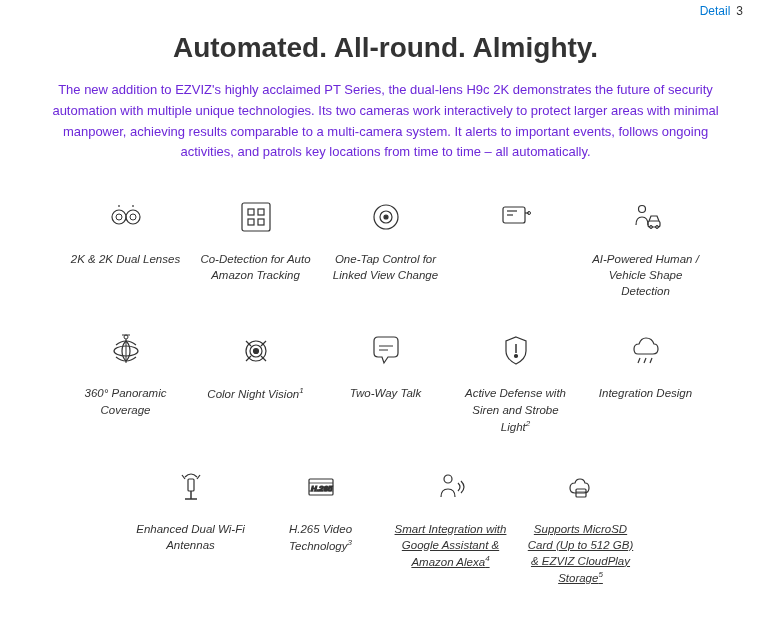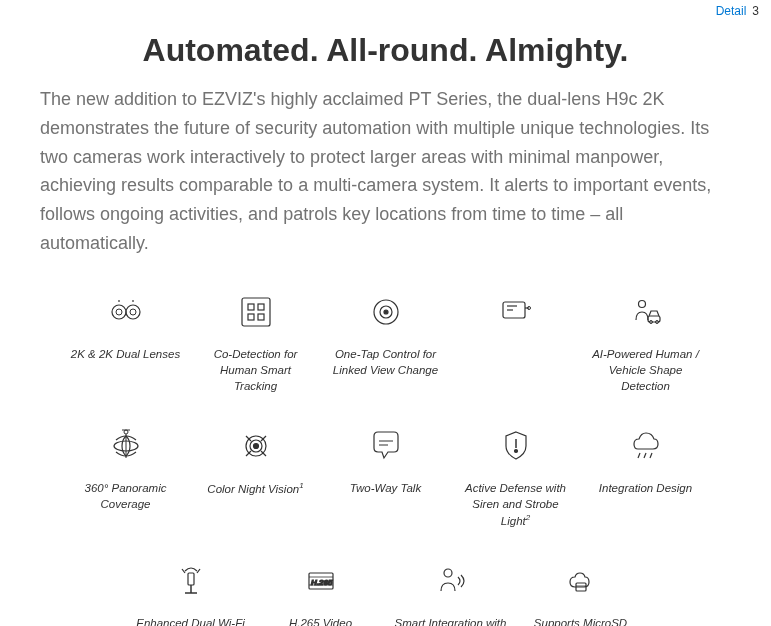--- a/index.html
+++ b/index.html
@@ -7,45 +7,46 @@
       font-family: Arial, sans-serif;
       background: #fff;
       color: #333;
       width: 771px;
       min-height: 626px;
       overflow-x: hidden;
     }
     .top-bar {
       display: flex;
       justify-content: flex-end;
-      padding: 4px 12px;
+      padding: 4px 28px;
     }
     .top-bar a {
       color: #0078d4;
       font-size: 12px;
       text-decoration: none;
     }
     .page-num {
       font-size: 12px;
       color: #333;
       margin-left: 6px;
     }
     .main-content {
       padding: 10px 40px 20px 40px;
     }
     .headline {
       text-align: center;
-      font-size: 32px;
+      font-size: 28px;
       font-weight: bold;
       margin-bottom: 16px;
     }
     .description {
-      font-size: 18px;
+      text-align: center;
+      font-size: 13px;
       line-height: 1.6;
-      color: #737373;
+      color: #6d28d9;
       margin-bottom: 30px;
       max-width: 700px;
       margin-left: auto;
       margin-right: auto;
     }
     .features-grid {
       display: flex;
       flex-wrap: wrap;
       justify-content: center;
       gap: 0;
@@ -119,21 +120,21 @@
     <div class="feature-item">
       <div class="feature-icon">
         <svg viewBox="0 0 36 36">
           <rect x="4" y="4" width="28" height="28" rx="2" stroke="#333" stroke-width="1.2"></rect>
           <rect x="10" y="10" width="6" height="6" stroke="#333" stroke-width="1.2"></rect>
           <rect x="20" y="10" width="6" height="6" stroke="#333" stroke-width="1.2"></rect>
           <rect x="10" y="20" width="6" height="6" stroke="#333" stroke-width="1.2"></rect>
           <rect x="20" y="20" width="6" height="6" stroke="#333" stroke-width="1.2"></rect>
         </svg>
       </div>
-      <span class="feature-label">Co-Detection for Human Smart Tracking</span>
+      <span class="feature-label">Co-Detection for Auto Amazon Tracking</span>
     </div>
 
     <div class="feature-item">
       <div class="feature-icon">
         <svg viewBox="0 0 36 36">
           <circle cx="18" cy="18" r="12" stroke="#333" stroke-width="1.2"></circle>
           <circle cx="18" cy="18" r="6" stroke="#333" stroke-width="1.2"></circle>
           <circle cx="18" cy="18" r="2" fill="#333"></circle>
         </svg>
       </div>

